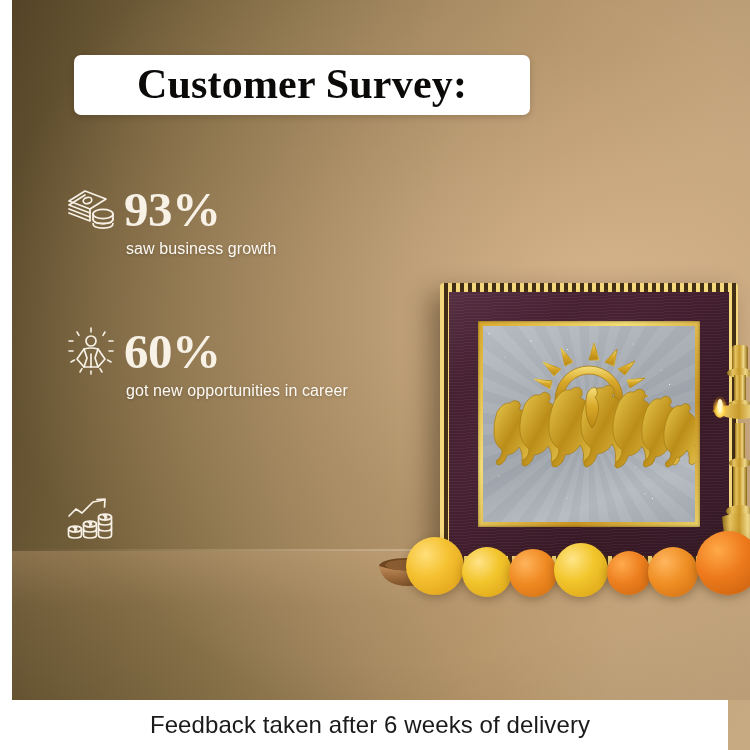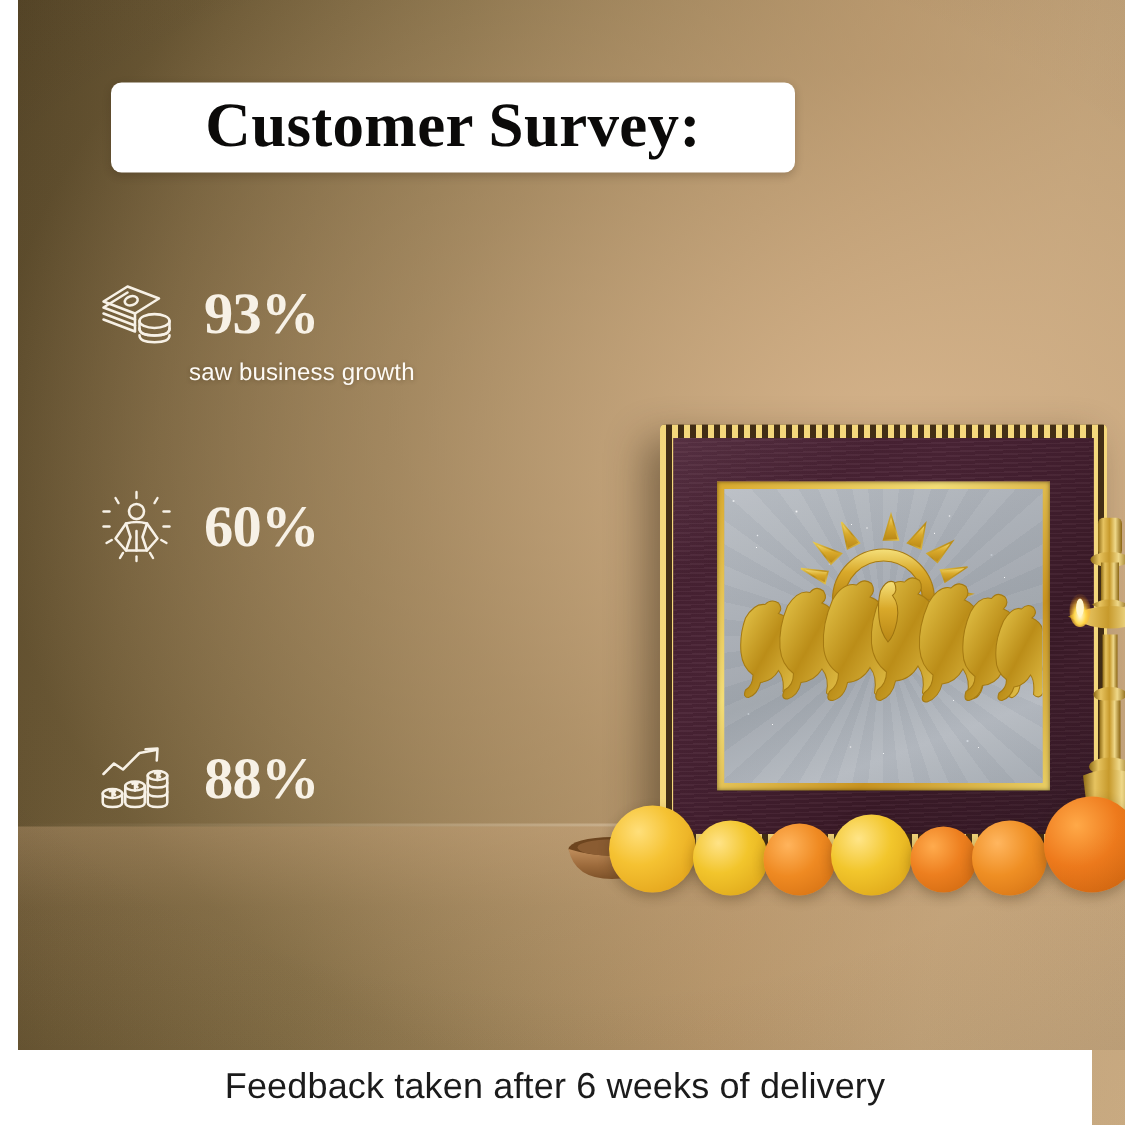--- a/index.html
+++ b/index.html
@@ -55,23 +55,23 @@
   }
 
   
   .stats { position:absolute; left:0; top:0; width:430px; }
   .stat { position:absolute; }
   .stat-head { display:flex; align-items:center; }
   .stat-icon { width:62px; height:62px; flex:0 0 62px; display:flex; align-items:center; justify-content:center; }
   .stat-icon svg { display:block; }
   .stat-pct {
     font-family:"Liberation Serif", serif;
-    font-weight:700; font-size:39px; color:#f7f1e6;
+    font-weight:700; font-size:49px; color:#f7f1e6;
     line-height:1; letter-spacing:-0.5px;
-    margin-left:14px;
+    margin-left:2px;
   }
   .stat-desc {
     font-family:"Liberation Sans", sans-serif;
     font-weight:400; font-size:16px; color:#fdfaf5;
     line-height:1.16; letter-spacing:0.1px;
     margin-left:66px;
     text-shadow:0 1px 3px rgba(60,42,20,0.35);
   }
   #stat-0 { left:48px; top:178px; }
   #stat-1 { left:48px; top:320px; }
@@ -344,20 +344,21 @@
               <path d="M5 36 l3.5 -2"></path>
               <path d="M45 36 l-3.5 -2"></path>
               <path d="M14 46 l2 -3.4"></path>
               <path d="M36 46 l-2 -3.4"></path>
               <path d="M25 48 v-3"></path>
             </g>
           </svg>
         </span>
         <span class="stat-pct">60%</span>
       </div>
+      <div class="stat-desc">got new opportunities in career</div>
     </div>
 
     <div class="stat" id="stat-2">
       <div class="stat-head">
         <span class="stat-icon">
           <svg width="50" height="46" viewBox="0 0 50 46" fill="none" stroke="#f7f1e6" stroke-width="1.7" stroke-linecap="round" stroke-linejoin="round">
             <path d="M3 20 L10 13 L16 17 L27 6 L38 4"></path>
             <path d="M31 3.5 L39 3 L38.5 11"></path>
             <ellipse cx="9" cy="33" rx="6.5" ry="3"></ellipse>
             <path d="M2.5 33 v6 q0 3 6.5 3 q6.5 0 6.5 -3 v-6"></path>
@@ -366,21 +367,20 @@
             <path d="M17.5 28 v11 q0 3 6.5 3 q6.5 0 6.5 -3 v-11"></path>
             <path d="M17.5 33 q0 3 6.5 3 q6.5 0 6.5 -3"></path>
             <path d="M24 25.5 v5.5 M22.3 26.5 q1.7 -1.2 3.4 0 q-1.7 1.2 0 2.4"></path>
             <ellipse cx="39" cy="21" rx="6.5" ry="3"></ellipse>
             <path d="M32.5 21 v18 q0 3 6.5 3 q6.5 0 6.5 -3 v-18"></path>
             <path d="M32.5 26 q0 3 6.5 3 q6.5 0 6.5 -3"></path>
             <path d="M32.5 32 q0 3 6.5 3 q6.5 0 6.5 -3"></path>
             <path d="M39 18.5 v5.5 M37.3 19.5 q1.7 -1.2 3.4 0 q-1.7 1.2 0 2.4"></path>
           </svg>
         </span>
-        <span class="stat-pct">88%</span>
       </div>
     </div>
 
   </div>
 
   <div class="footer">
     <span class="footer-text">Feedback taken after 6 weeks of delivery</span>
   </div>
 
 </div>

